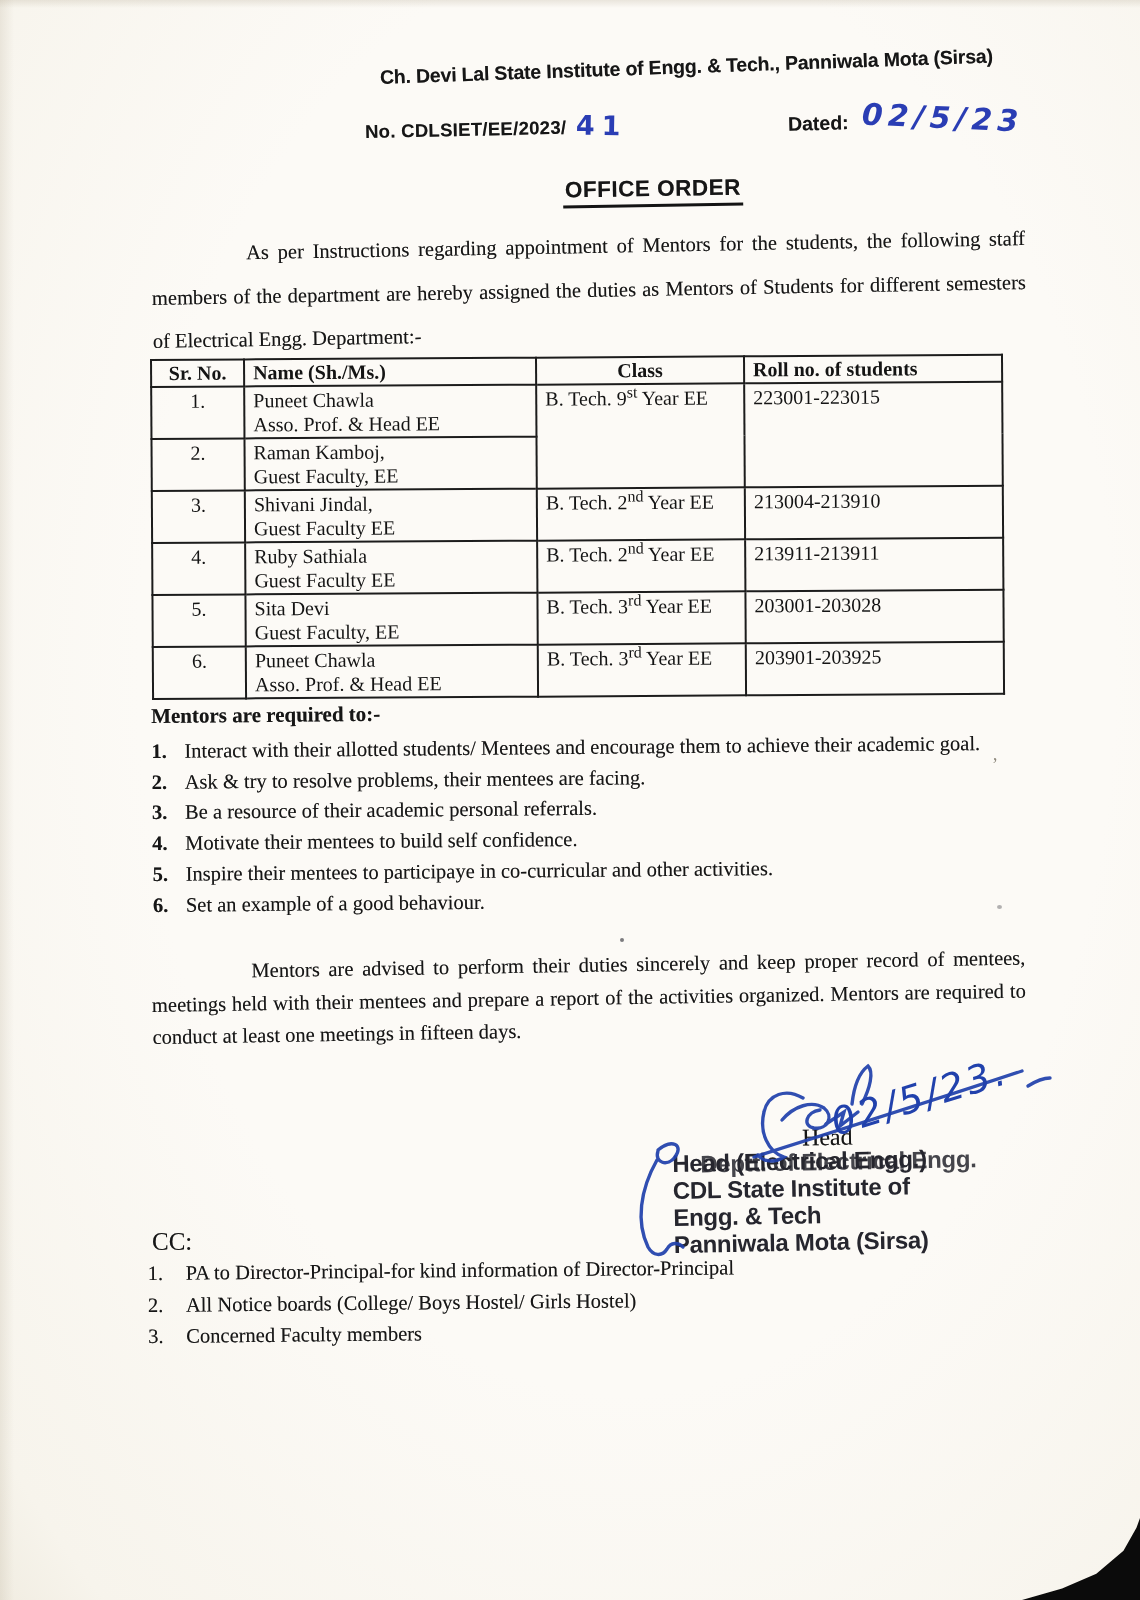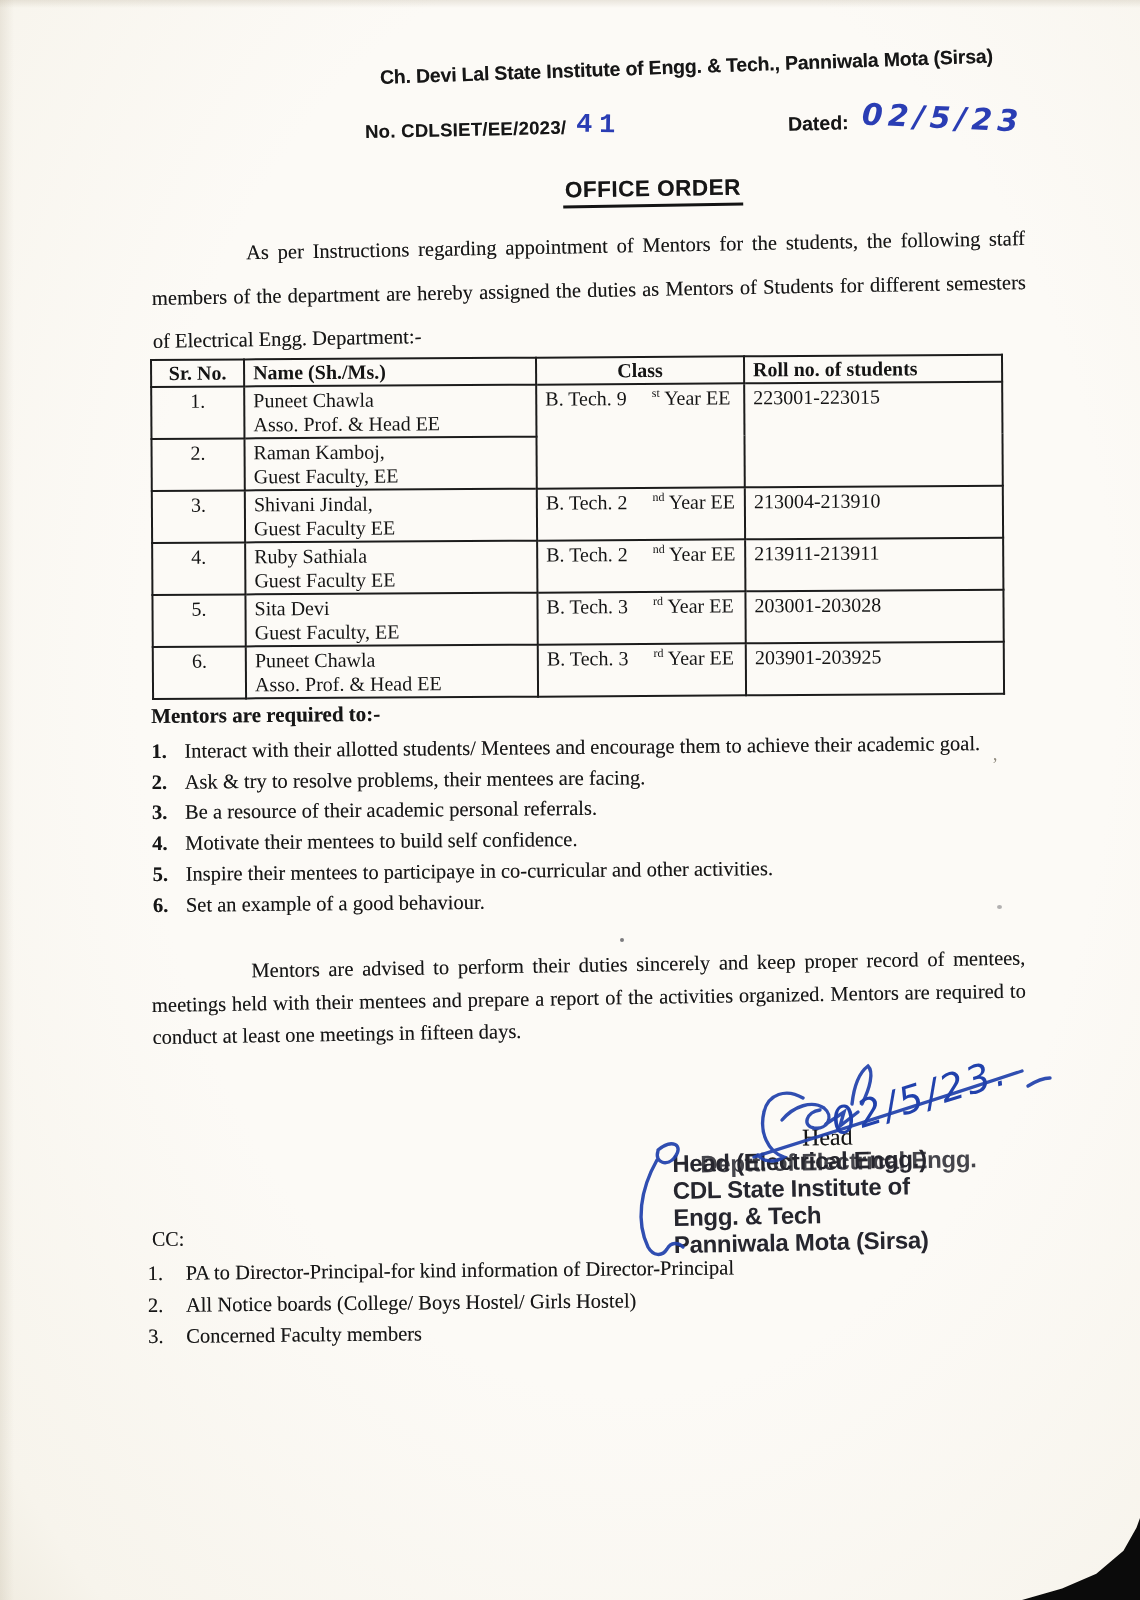--- a/index.html
+++ b/index.html
@@ -9,51 +9,51 @@
     font-family:"Liberation Serif", serif;color:#161616;
   }
   .abs{position:absolute;}
   .sans{font-family:"Liberation Sans", sans-serif;}
   .bold{font-weight:bold;}
   .soft{text-shadow:0 0 0.5px rgba(25,25,25,0.45);}
   .hw{position:absolute;font-family:"DejaVu Sans", sans-serif;color:#2a3db4;}
   
   #institute{left:380px;top:66px;font-size:19.5px;letter-spacing:-0.2px;transform:rotate(-2deg);transform-origin:left center;white-space:nowrap;}
   #refline{left:365px;top:121px;font-size:18.5px;letter-spacing:0.3px;transform:rotate(-1.2deg);transform-origin:left center;white-space:nowrap;}
-  #ref-hw{left:576px;top:110px;font-size:27px;letter-spacing:7px;transform:rotate(1deg);font-weight:bold;font-family:Liberation Mono, monospace;}
+  #ref-hw{left:576px;top:110px;font-size:27px;letter-spacing:7px;transform:rotate(1deg);font-weight:bold;}
   #datedline{left:788px;top:112px;font-size:19.5px;transform:rotate(-1.6deg);white-space:nowrap;}
   #date-hw{left:862px;top:100px;font-size:30px;letter-spacing:5px;transform:rotate(2.5deg);font-weight:bold;font-style:italic;}
   #title{left:563px;top:176px;font-size:22.5px;letter-spacing:0.5px;border-bottom:3px solid #141414;padding:0 2px 2px 2px;transform:rotate(-0.9deg);white-space:nowrap;}
   
   .para{ text-align:justify; }
   #intro{left:152px;top:233px;width:874px;font-size:20.5px;line-height:43.5px;text-indent:95px;transform:rotate(-1.05deg);transform-origin:left center;}
   #closing{left:152px;top:956px;width:874px;font-size:20.5px;line-height:32.5px;text-indent:100px;transform:rotate(-0.95deg);transform-origin:left center;}
   
   #tablewrap{left:150px;top:359px;transform:rotate(-0.35deg);transform-origin:left top;}
   table{border-collapse:collapse;table-layout:fixed;width:851px;font-size:20px;color:#141414;}
   col.c-sr{width:93px;} col.c-name{width:292px;} col.c-class{width:208px;} col.c-roll{width:258px;}
   th,td{border:2px solid #1c1c1c;vertical-align:top;padding:1px 8px;line-height:24px;font-weight:normal;}
   th{font-weight:bold;text-align:left;line-height:25px;padding-top:0;padding-bottom:0;}
   th.center{text-align:center;}
   td.sr{text-align:center;height:47px;}
-  sup{font-size:12px;line-height:0;margin-left:25px;}
+  sup{font-size:16px;line-height:0;}
   
   #duties{left:152px;top:704px;width:884px;transform:rotate(-0.55deg);transform-origin:left center;}
   #duties-heading{font-size:21px;font-weight:bold;margin-bottom:7px;}
   .duty{display:flex;line-height:30.7px;font-size:20.5px;}
   .duty .num{width:33px;flex:none;font-weight:bold;}
   .duty .txt{flex:1;text-align:justify;}
   
   #head-label{left:802px;top:1124px;font-size:24px;transform:rotate(-1deg);}
   #stamp{left:672px;top:1150px;transform:rotate(-1.1deg);transform-origin:left top;font-family:"Liberation Sans",sans-serif;font-weight:600;font-size:24px;line-height:27px;color:#26262e;letter-spacing:-0.3px;white-space:nowrap;}
   #stamp .line1{position:relative;height:27px;width:320px;}
   #stamp .line1 .over{position:absolute;left:0;top:0;}
   #stamp .line1 .under{position:absolute;left:28px;top:1px;opacity:0.85;}
   
-  #cc-label{left:152px;top:1228px;font-size:20px;text-align:right;}
+  #cc-label{left:152px;top:1228px;font-size:25px;text-align:right;}
   #cclist{left:148px;top:1258px;width:860px;transform:rotate(-0.55deg);transform-origin:left center;}
   .ccitem{display:flex;line-height:31.5px;font-size:20.5px;}
   .ccitem .num{width:38px;flex:none;}
   
   #corner-black{position:absolute;right:0;bottom:0;width:118px;height:82px;background:#0b0b0b;
     clip-path:polygon(100% 0,100% 100%,0 100%,34% 86%,63% 68%,86% 40%,97% 12%);}
   .speck{position:absolute;color:#8e887c;font-size:18px;}
   .dot{position:absolute;background:#26262e;border-radius:50%;}
   #edge-left{position:absolute;left:0;top:0;width:14px;height:100%;background:linear-gradient(to right, rgba(190,180,160,0.25), rgba(190,180,160,0));}
   #edge-top{position:absolute;left:0;top:0;width:100%;height:8px;background:linear-gradient(to bottom, rgba(190,180,160,0.3), rgba(190,180,160,0));}

